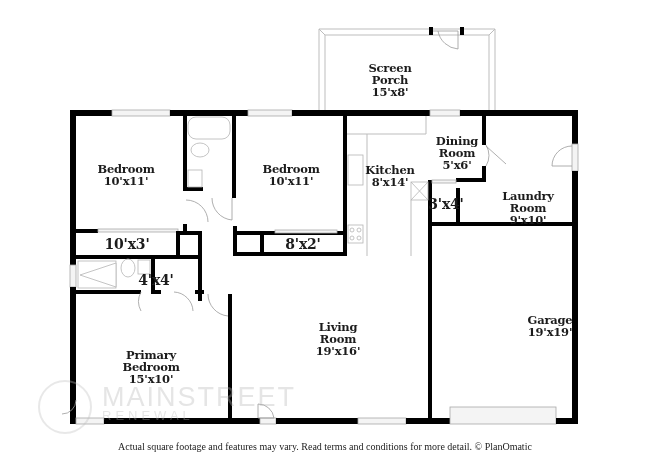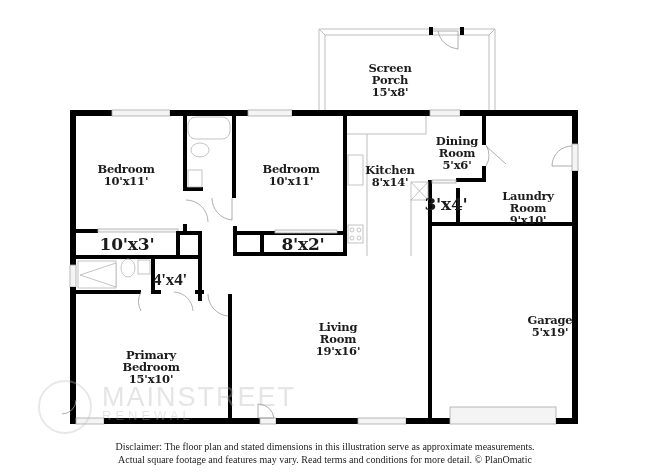--- a/index.html
+++ b/index.html
@@ -5,21 +5,21 @@
   html, body { margin: 0; padding: 0; background: #ffffff; }
   body { width: 650px; height: 473px; position: relative; overflow: hidden; font-family: "DejaVu Serif", "Liberation Serif", serif; }
   #plan { position: absolute; left: 0; top: 0; width: 650px; height: 473px; }
   .wall { fill: #000; }
   .thin { fill: none; stroke: #bdbdbd; stroke-width: 1; }
   .win { fill: #f4f4f4; stroke: #a8a8a8; stroke-width: 0.8; }
   .door { fill: none; stroke: #9a9a9a; stroke-width: 0.8; }
   .fixture { fill: #fff; stroke: #b5b5b5; stroke-width: 0.8; }
   .room-label { position: absolute; text-align: center; font-weight: bold; font-size: 11.5px; line-height: 12px; color: #1c1c1c; font-family: "DejaVu Serif", serif; transform: translateX(-50%); white-space: nowrap; letter-spacing: -0.2px; }
   .room-label span { display: block; }
-  .dim-only { font-size: 17px; }
+  .dim-only { font-size: 14px; }
   .disclaimer { position: absolute; left: 0; width: 650px; top: 440px; text-align: center; font-size: 10px; line-height: 13px; color: #222; font-family: "Liberation Serif", serif; }
   .disclaimer span { display: block; }
   .watermark { position: absolute; left: 38px; top: 380px; color: rgba(180,180,180,0.35); font-family: "Liberation Sans", sans-serif; }
   .wm-circle { position: absolute; left: 0; top: 0; width: 50px; height: 50px; border-radius: 50%; border: 2px solid rgba(190,190,190,0.35); }
   .wm-main { position: absolute; left: 64px; top: 2px; font-size: 27px; letter-spacing: 2px; font-weight: 300; }
   .wm-sub { position: absolute; left: 64px; top: 28px; font-size: 13px; letter-spacing: 4px; text-align: right; }
 </style>
 </head>
 <body>
 
@@ -172,43 +172,42 @@
 </div>
 
 <div class="room-label dim-only" style="left:303px; top:238px;">
   <span>8'x2'</span>
 </div>
 
 <div class="room-label dim-only" style="left:446px; top:198px;">
   <span>3'x4'</span>
 </div>
 
-<div class="room-label dim-only" style="left:170px; top:274px;font-family:Liberation Serif, serif;">
+<div class="room-label dim-only" style="left:156px; top:274px;">
   <span>4'x4'</span>
 </div>
 
 <div class="room-label" style="left:151px; top:349px;">
   <span>Primary</span>
   <span>Bedroom</span>
   <span>15'x10'</span>
 </div>
 
 <div class="room-label" style="left:338px; top:321px;">
   <span>Living</span>
   <span>Room</span>
   <span>19'x16'</span>
 </div>
 
 <div class="room-label" style="left:502px; top:314px;margin-left:48px;">
   <span>Garage</span>
-  <span>5'x19'</span>
+  <span>19'x19'</span>
 </div>
 
 <div class="watermark">
   <div class="wm-circle"></div>
   <div class="wm-main">MAINSTREET</div>
   <div class="wm-sub">RENEWAL</div>
 </div>
 
 <div class="disclaimer">
-  <span>Disclaimer: The floor plan and stated dimensions in this illustration serve as approximate measurements.</span>
   <span>Actual square footage and features may vary. Read terms and conditions for more detail. © PlanOmatic</span>
 </div>
 
 </body></html>

